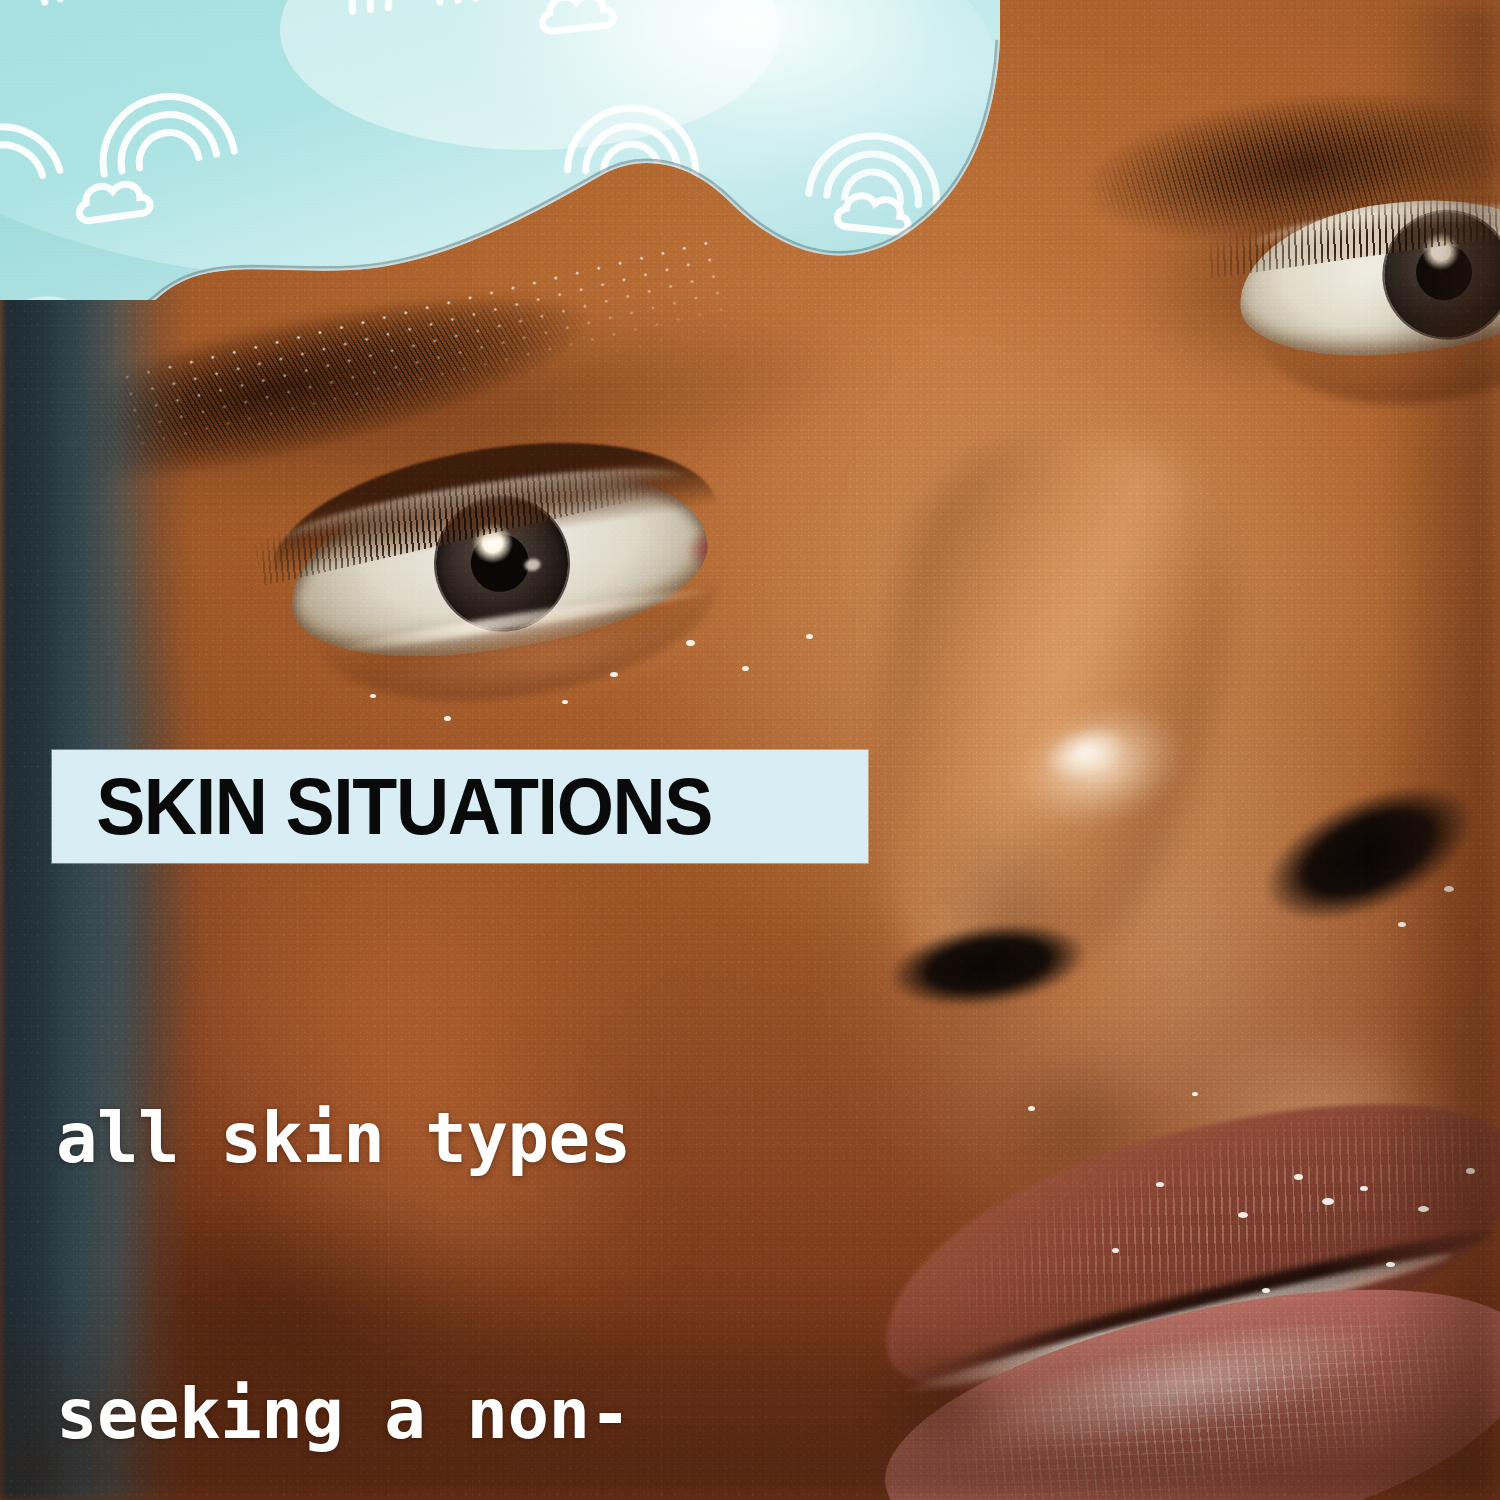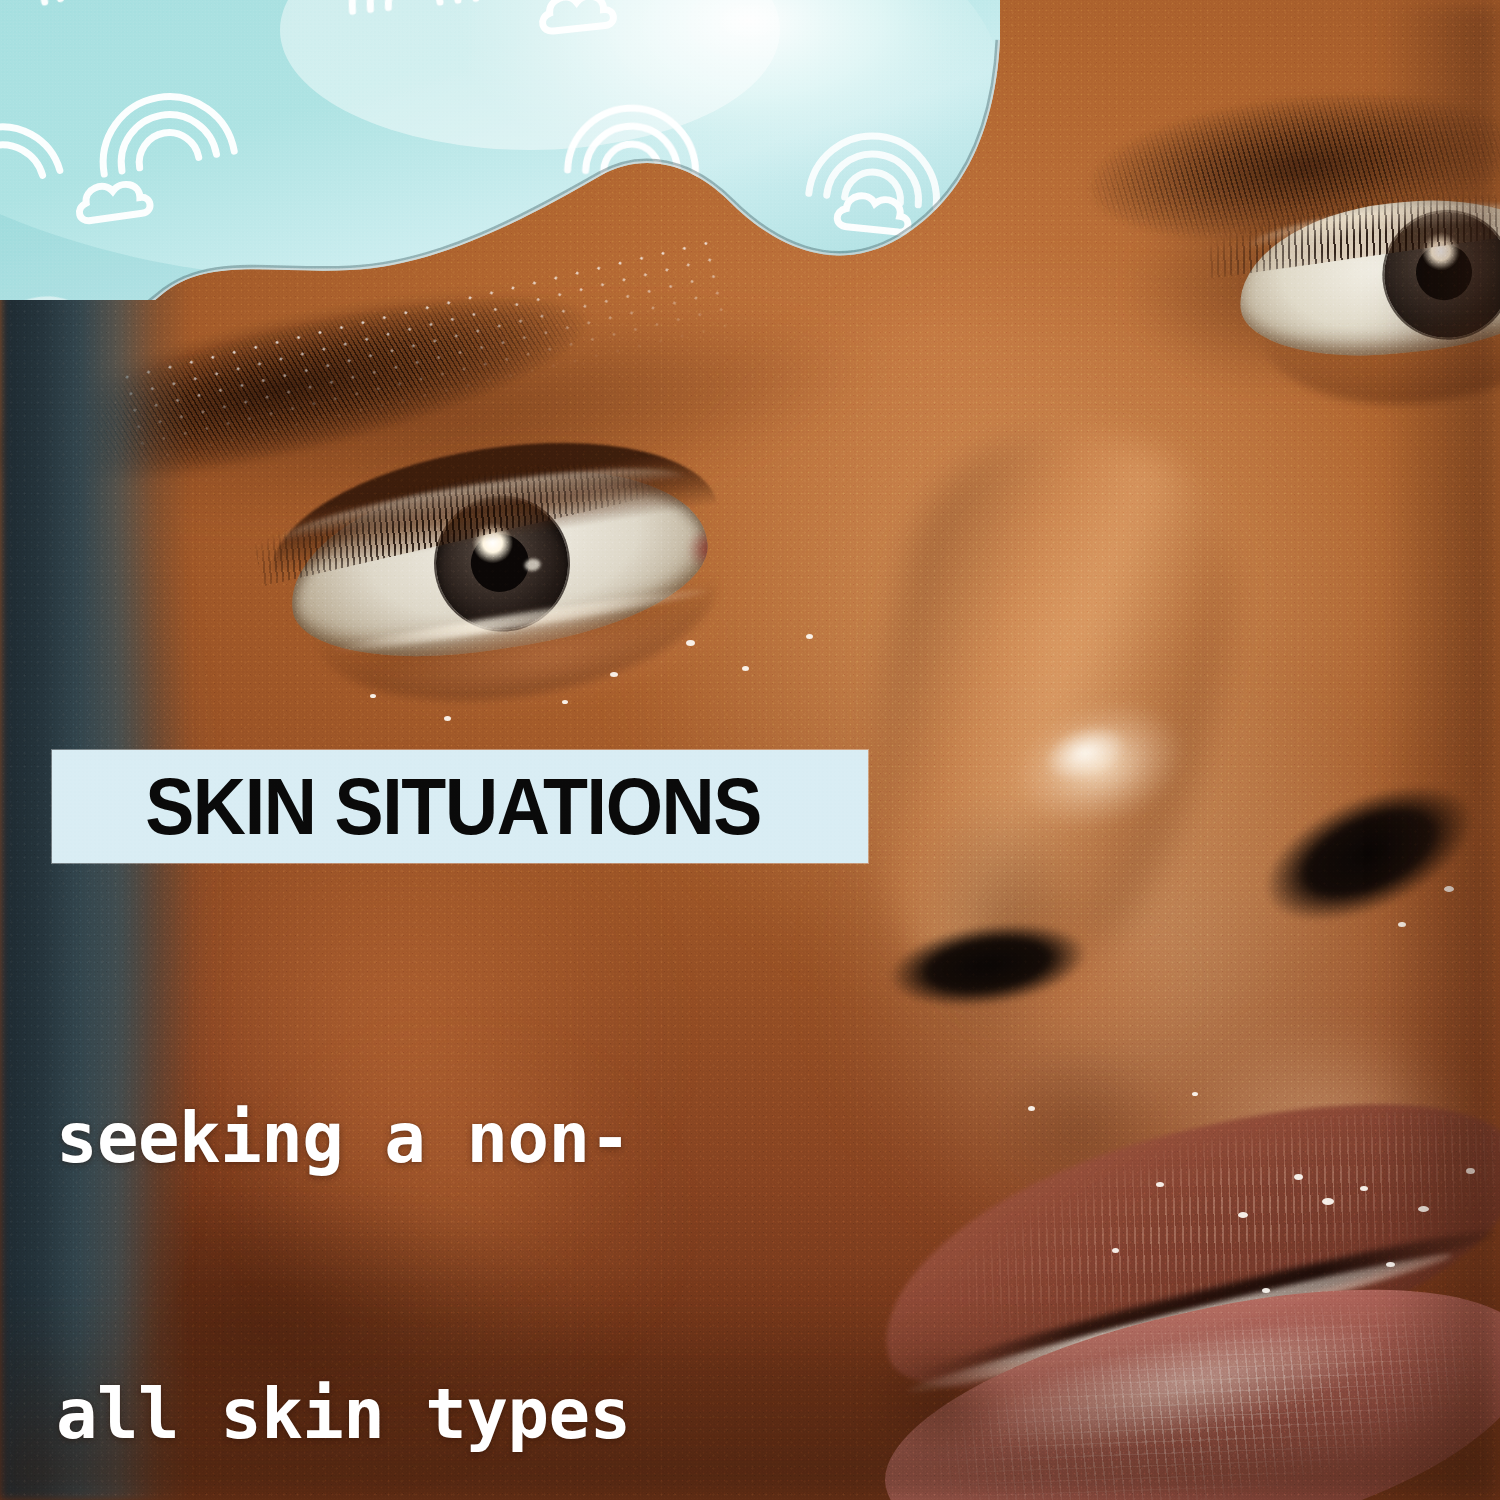--- a/index.html
+++ b/index.html
@@ -420,21 +420,20 @@
   }
   .headband svg{ display:block; }
 
   
   .headline-band{
     position:absolute;
     left:52px; top:750px; width:816px; height:113px;
     background:#d9edf4;
     display:flex; align-items:center;
     box-shadow:0 0 0 1px rgba(255,255,255,.35);
-    justify-content:center;
   }
   .headline{
     font-family:"Liberation Sans", sans-serif;
     font-weight:700;
     font-size:80px;
     line-height:1;
     letter-spacing:-1.5px;
     color:#0a0a0a;
     padding-left:48px;
     transform:scaleX(.92);
@@ -674,21 +673,21 @@
                  C 300,304 236,286 190,326 C 150,360 90,392 20,420" stroke="#ffffff" stroke-width="4" fill="none" opacity="0.5"></path>
       </g>
     </svg>
   </div>
 
   <div class="headline-band">
     <div class="headline">SKIN SITUATIONS</div>
   </div>
 
   <div class="body-copy">
+    <span class="ln">all skin types</span>
     <span class="ln">seeking a non-</span>
-    <span class="ln">all skin types</span>
     
     
     
   </div>
 
   <div class="grain"></div>
 </div>
 
 </body></html>

